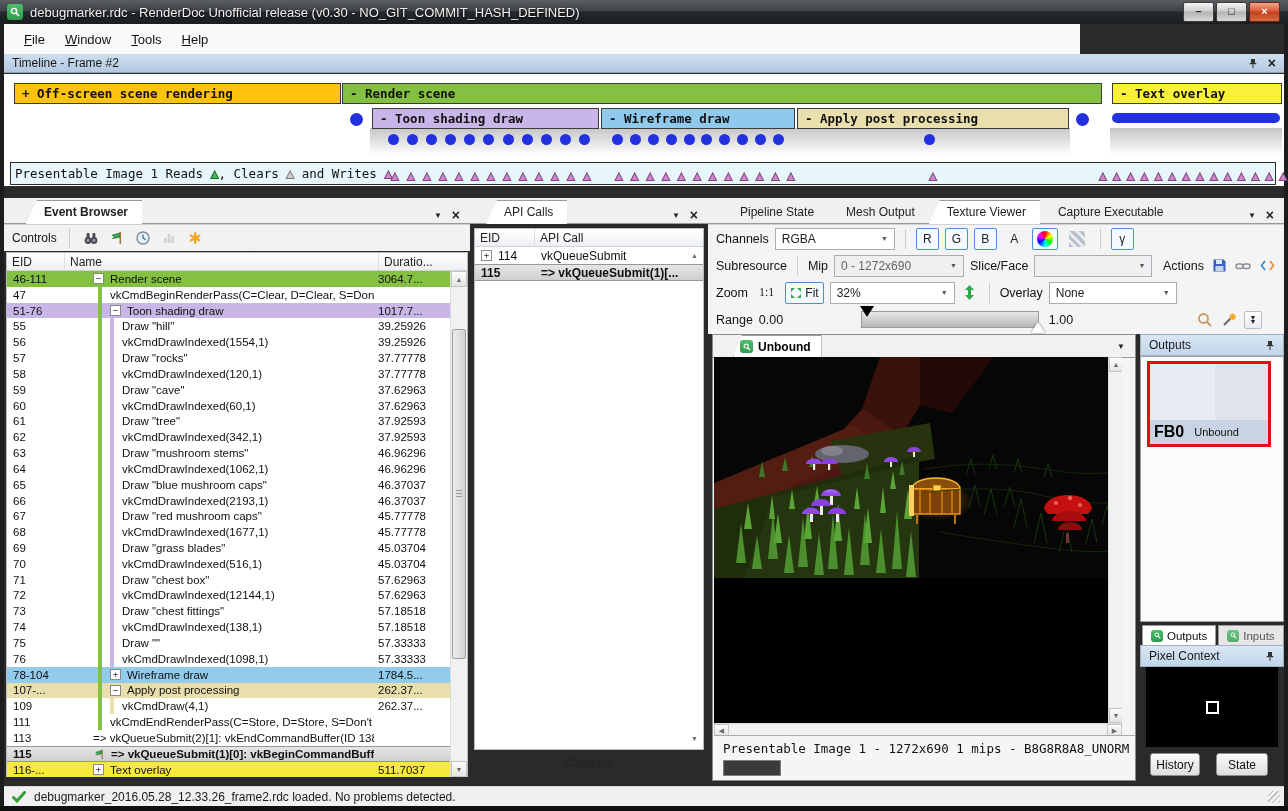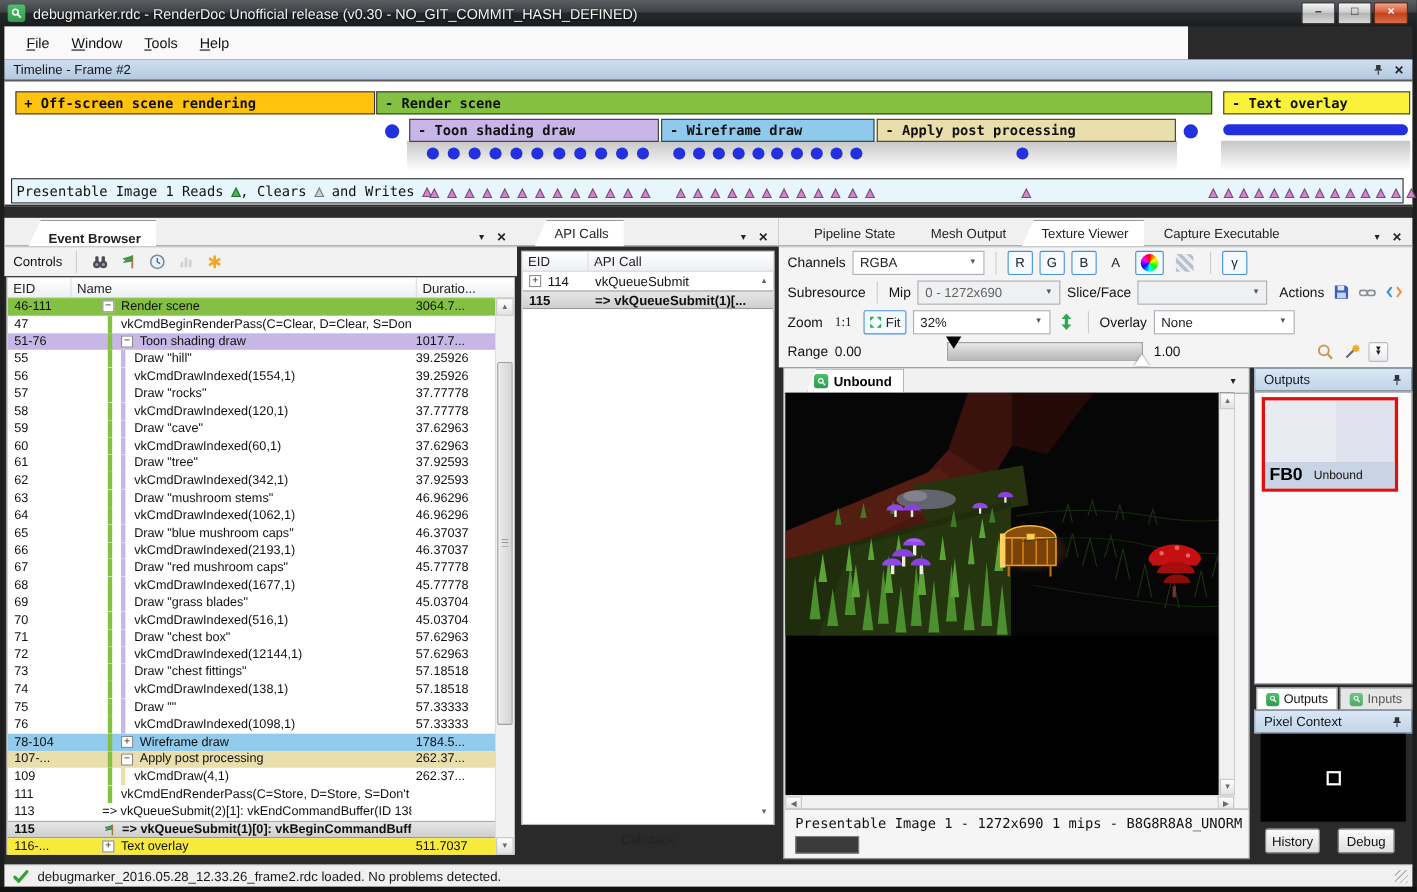--- a/index.html
+++ b/index.html
@@ -43,21 +43,21 @@
   .tri{display:inline-block;font-size:13px;line-height:10px;}
   .tri.read{color:#3dbb4e;-webkit-text-stroke:1px #1f6e2c;}
   .tri.clear{color:#cfcfcf;-webkit-text-stroke:1px #7a7a7a;}
   .tri.write{color:#d583ce;-webkit-text-stroke:1px #7a4a78;}
   .trirow{position:absolute;display:flex;justify-content:space-between;height:13px;}
   
   .tabstrip{position:absolute;height:26px;display:flex;align-items:flex-end;}
   .doctab{height:24px;display:flex;align-items:center;padding:0 14px 0 18px;font-size:12px;color:#222;
     clip-path:polygon(11px 0,100% 0,100% 100%,0 100%);background:transparent;white-space:nowrap;}
   .doctab.active{background:#fff;box-shadow:inset 0 1px 0 #9a9a9a;}
-  .doctab.focus{font-weight:bold;align-items:flex-end;}
+  .doctab.focus{font-weight:bold;}
   .strip-icons{margin-left:auto;display:flex;align-items:center;gap:10px;padding-right:10px;padding-bottom:4px;}
   .mini-arrow{font-size:8px;color:#222;}
   .mini-x{font-size:14px;font-weight:bold;color:#222;line-height:10px;}
   .panel-body{position:absolute;background:#fff;border:1px solid #a7adb5;box-sizing:border-box;}
   
   .eb-toolbar{left:4px;top:224px;width:466px;height:27px;background:#f2f2f2;display:flex;align-items:center;padding-left:8px;box-sizing:border-box;gap:8px;border-top:1px solid #cfcfcf;}
   .eb-toolbar .lbl{font-size:12px;color:#111;}
   .tool-ico{width:18px;height:18px;display:inline-flex;align-items:center;justify-content:center;}
   .colhead{display:flex;background:linear-gradient(180deg,#ffffff,#eef0f3);border-bottom:1px solid #cfd3d8;height:17px;font-size:12px;color:#222;align-items:center;}
   .colhead>div{border-right:1px solid #dadee3;padding-left:5px;box-sizing:border-box;height:100%;display:flex;align-items:center;}
@@ -1006,21 +1006,21 @@
       <svg width="10" height="11" viewBox="0 0 10 11">
         <path d="M3 1h4v4h1.3v1.2H1.7V5H3z" fill="#333"></path>
         <rect x="4.5" y="6.4" width="1" height="3.6" fill="#333"></rect>
       </svg>
     </span>
 </div>
 <div class="abs" style="left:1146px;top:667px;width:132px;height:80px;background:#000;">
   <div style="position:absolute;left:60px;top:34px;width:9px;height:9px;border:2px solid #fff;"></div>
 </div>
 <div class="abs pxbtn" style="left:1150px;top:753px;width:48px;">History</div>
-<div class="abs pxbtn" style="left:1216px;top:753px;width:50px;">Debug</div>
+<div class="abs pxbtn" style="left:1216px;top:753px;width:50px;">State</div>
 
 <div class="abs statusbar">
   <span>
     <svg width="14" height="12" viewBox="0 0 14 12">
         <path d="M1.5 6.5 L5 10 L12.5 1.5" fill="none" stroke="#35a035" stroke-width="3" stroke-linecap="round"></path>
       </svg>
   </span>
   <span>debugmarker_2016.05.28_12.33.26_frame2.rdc loaded. No problems detected.</span>
   <span class="grip"></span>
 </div>

